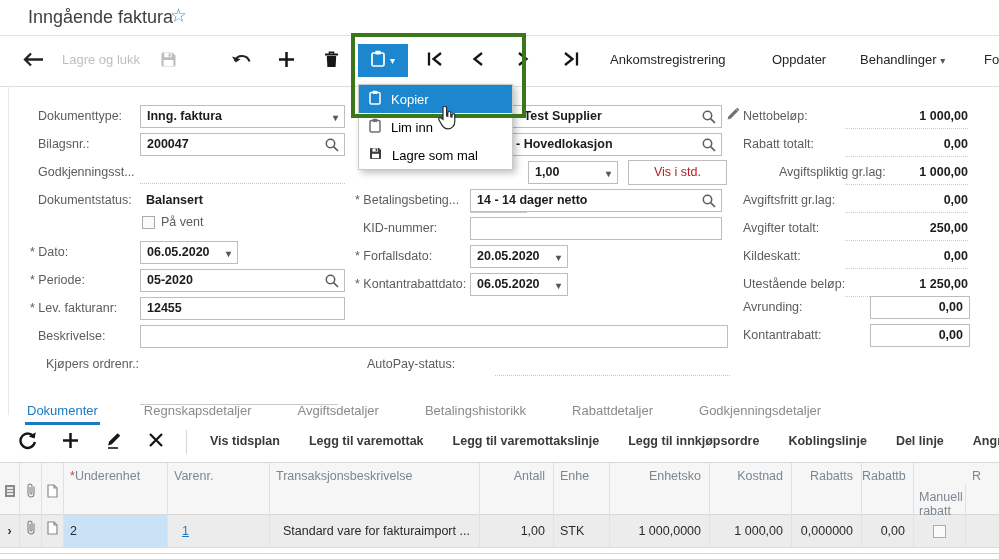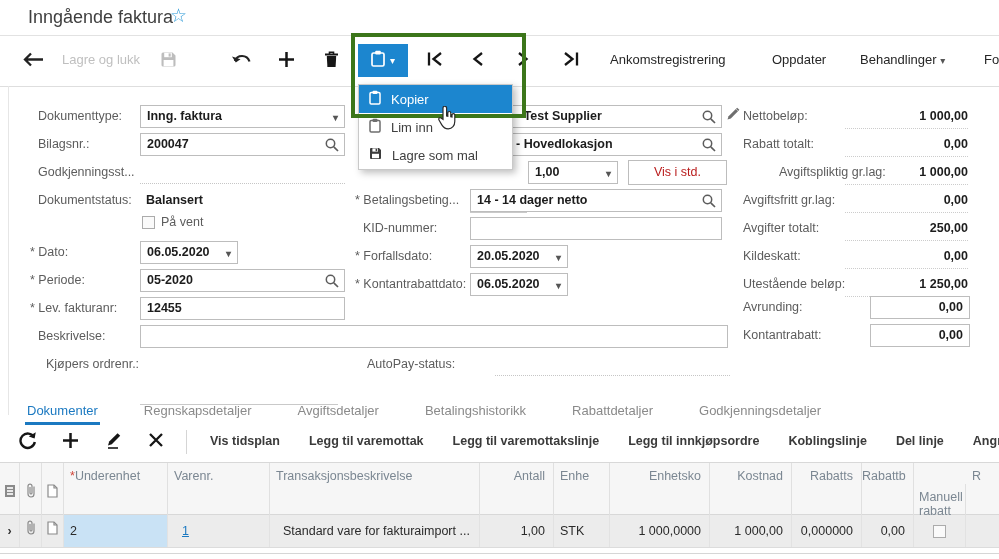--- a/index.html
+++ b/index.html
@@ -13,21 +13,21 @@
   
   .tbtn{position:absolute;top:46px;height:30px;display:flex;align-items:center;justify-content:center;cursor:pointer;}
   .ttext{position:absolute;top:52px;font-size:13px;color:#262626;white-space:nowrap;cursor:pointer;}
   .tdisabled{color:#bfbfbf;}
   .clipbtn{position:absolute;left:358px;top:44px;width:50px;height:33px;background:#1c86cf;
            display:flex;align-items:center;justify-content:center;gap:5px;}
   .clipbtn .car{color:#fff;font-size:10px;}
   
   .menu{position:absolute;left:358px;top:84px;width:153px;background:#fff;border:1px solid #c9c9c9;
         box-shadow:3px 3px 7px rgba(0,0,0,.25);z-index:40;}
-  .mitem{height:28px;display:flex;align-items:center;gap:10px;padding-left:10px;font-size:13px;color:#404040;cursor:pointer;}
+  .mitem{height:28px;display:flex;align-items:center;gap:10px;padding-left:10px;font-size:13px;color:#000000;cursor:pointer;}
   .mitem.sel{background:#1c86cf;color:#fff;}
   .greenbox{position:absolute;left:351px;top:33px;width:167px;height:77px;border:4px solid #3c761a;z-index:50;pointer-events:none;}
   .cursorhand{position:absolute;left:436px;top:106px;z-index:60;pointer-events:none;}
   
   .flbl{position:absolute;font-size:12.5px;color:#5c5c5c;line-height:23px;white-space:nowrap;}
   .fbox{position:absolute;height:23px;box-sizing:border-box;border:1px solid #bdbdbd;background:#fff;
         font-size:12.5px;font-weight:600;color:#1c1c1c;line-height:21px;padding:0 6px;white-space:nowrap;overflow:hidden;}
   .fro{position:absolute;height:23px;box-sizing:border-box;font-size:12.5px;font-weight:600;color:#1c1c1c;
        line-height:23px;padding:0 6px;white-space:nowrap;}
   .dotted{border-bottom:1px dotted #c6c6c6;}

